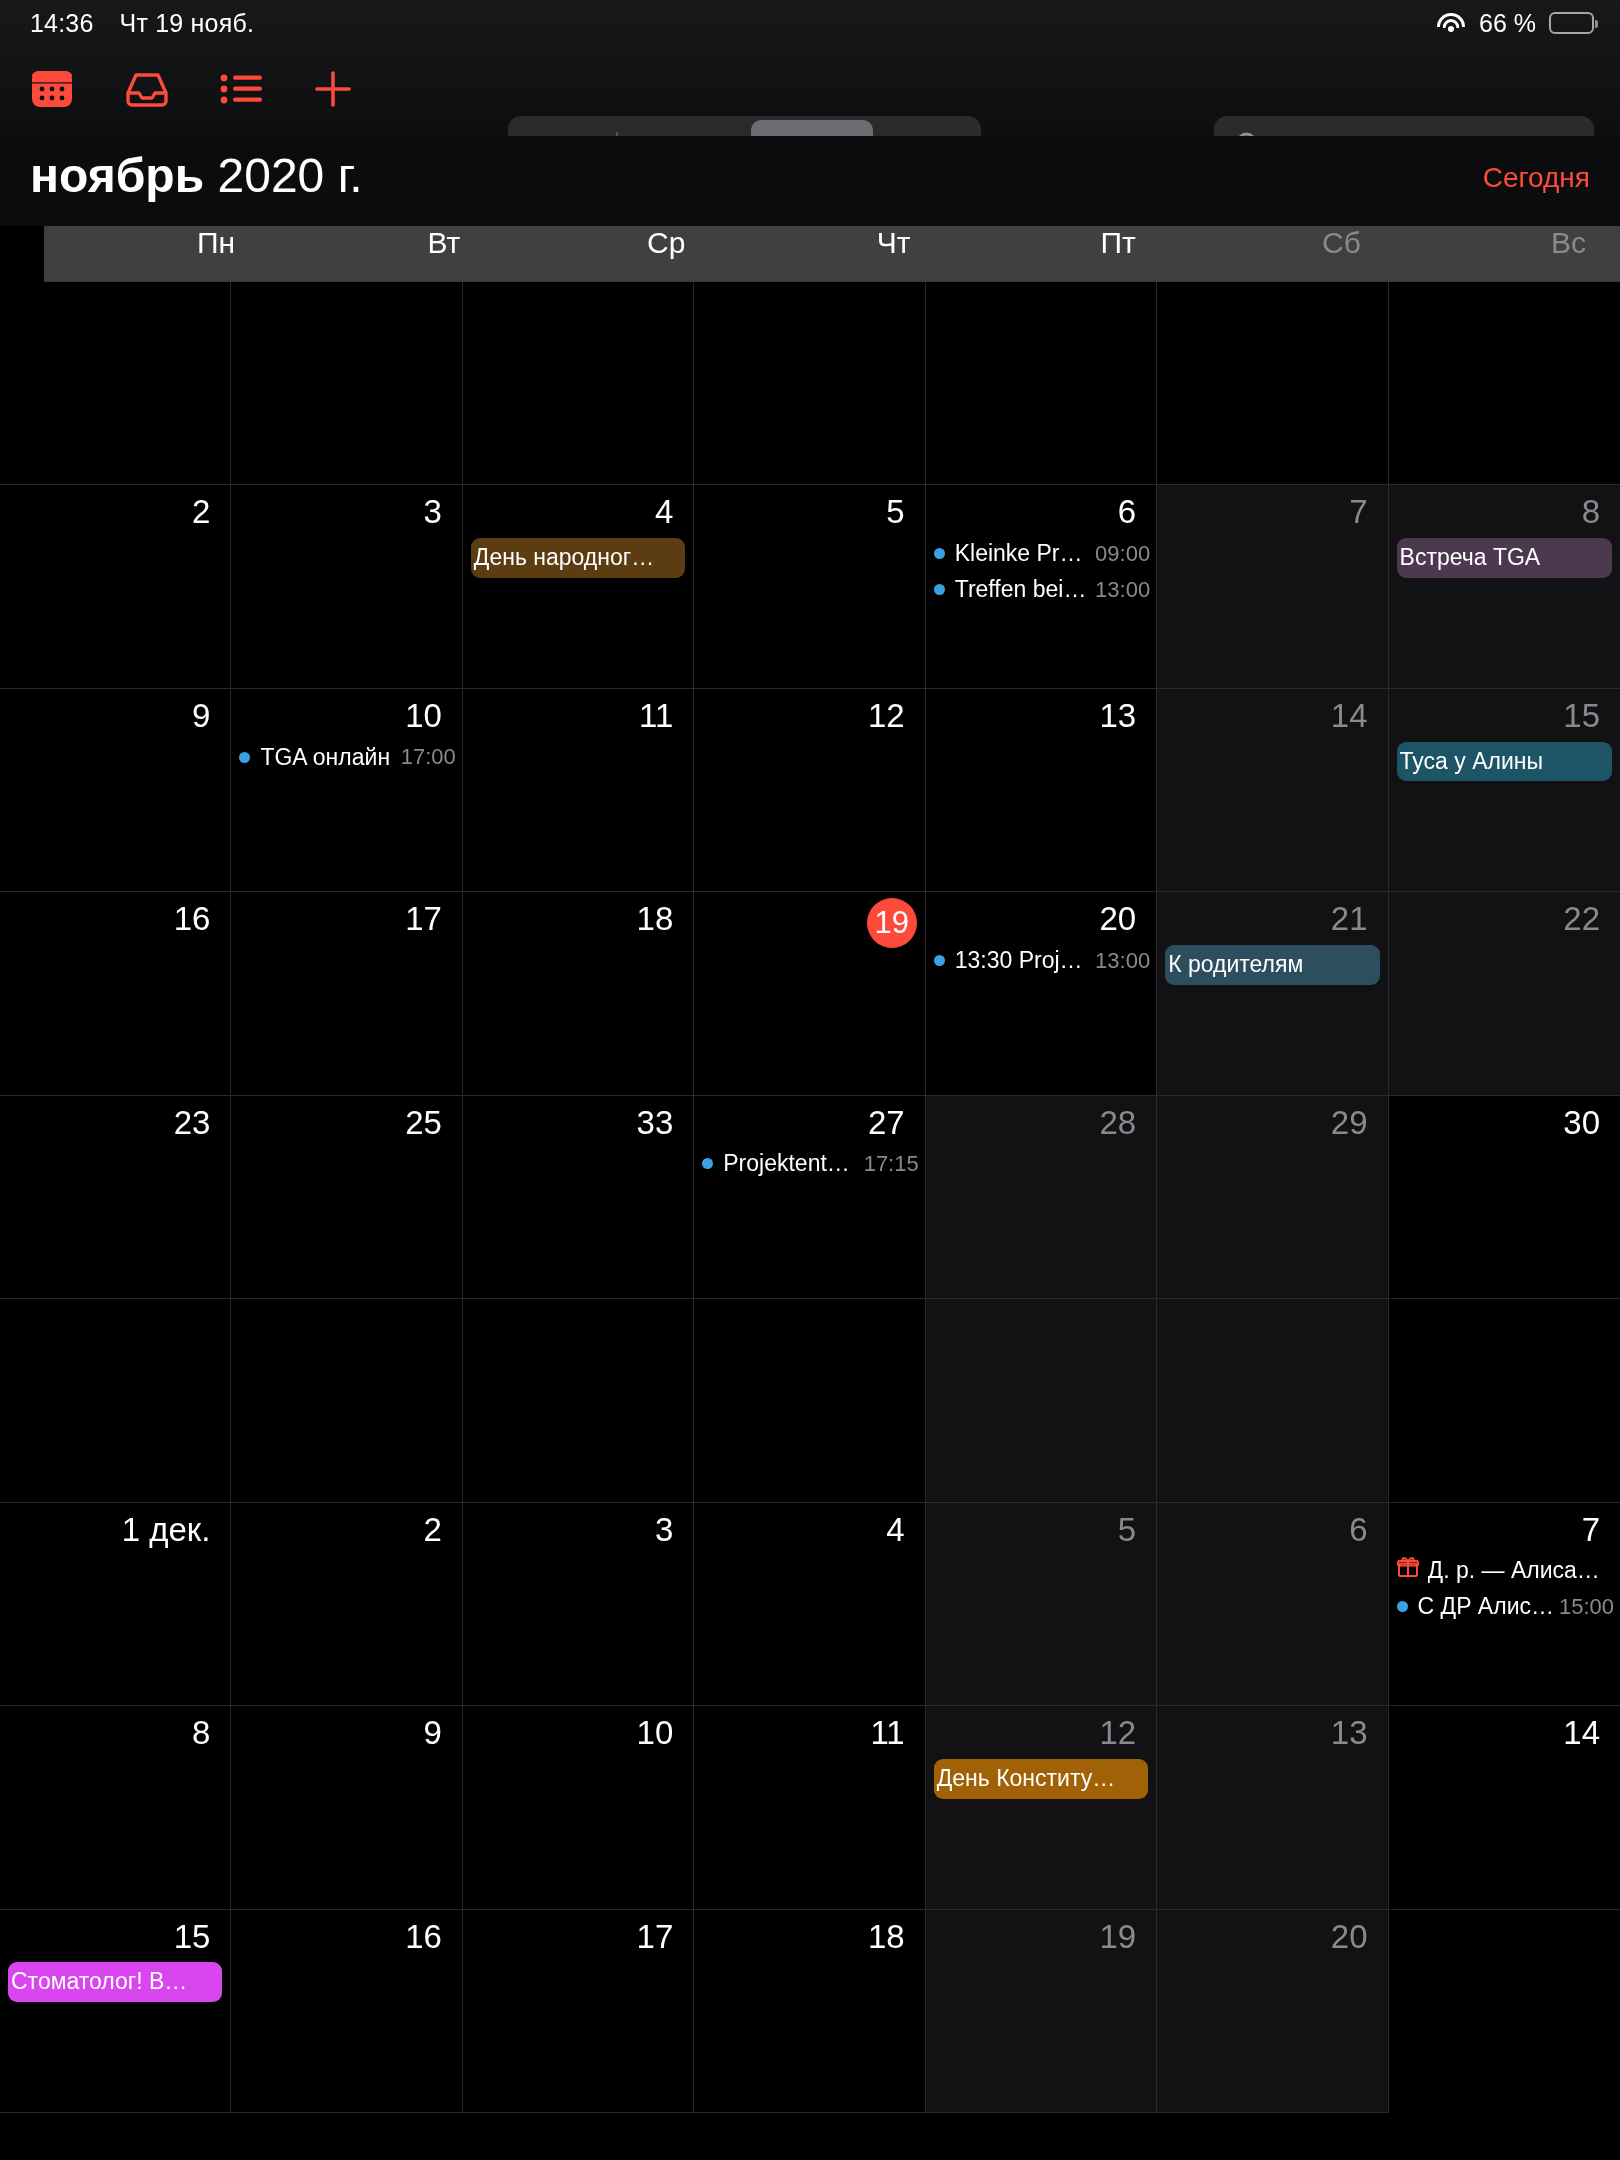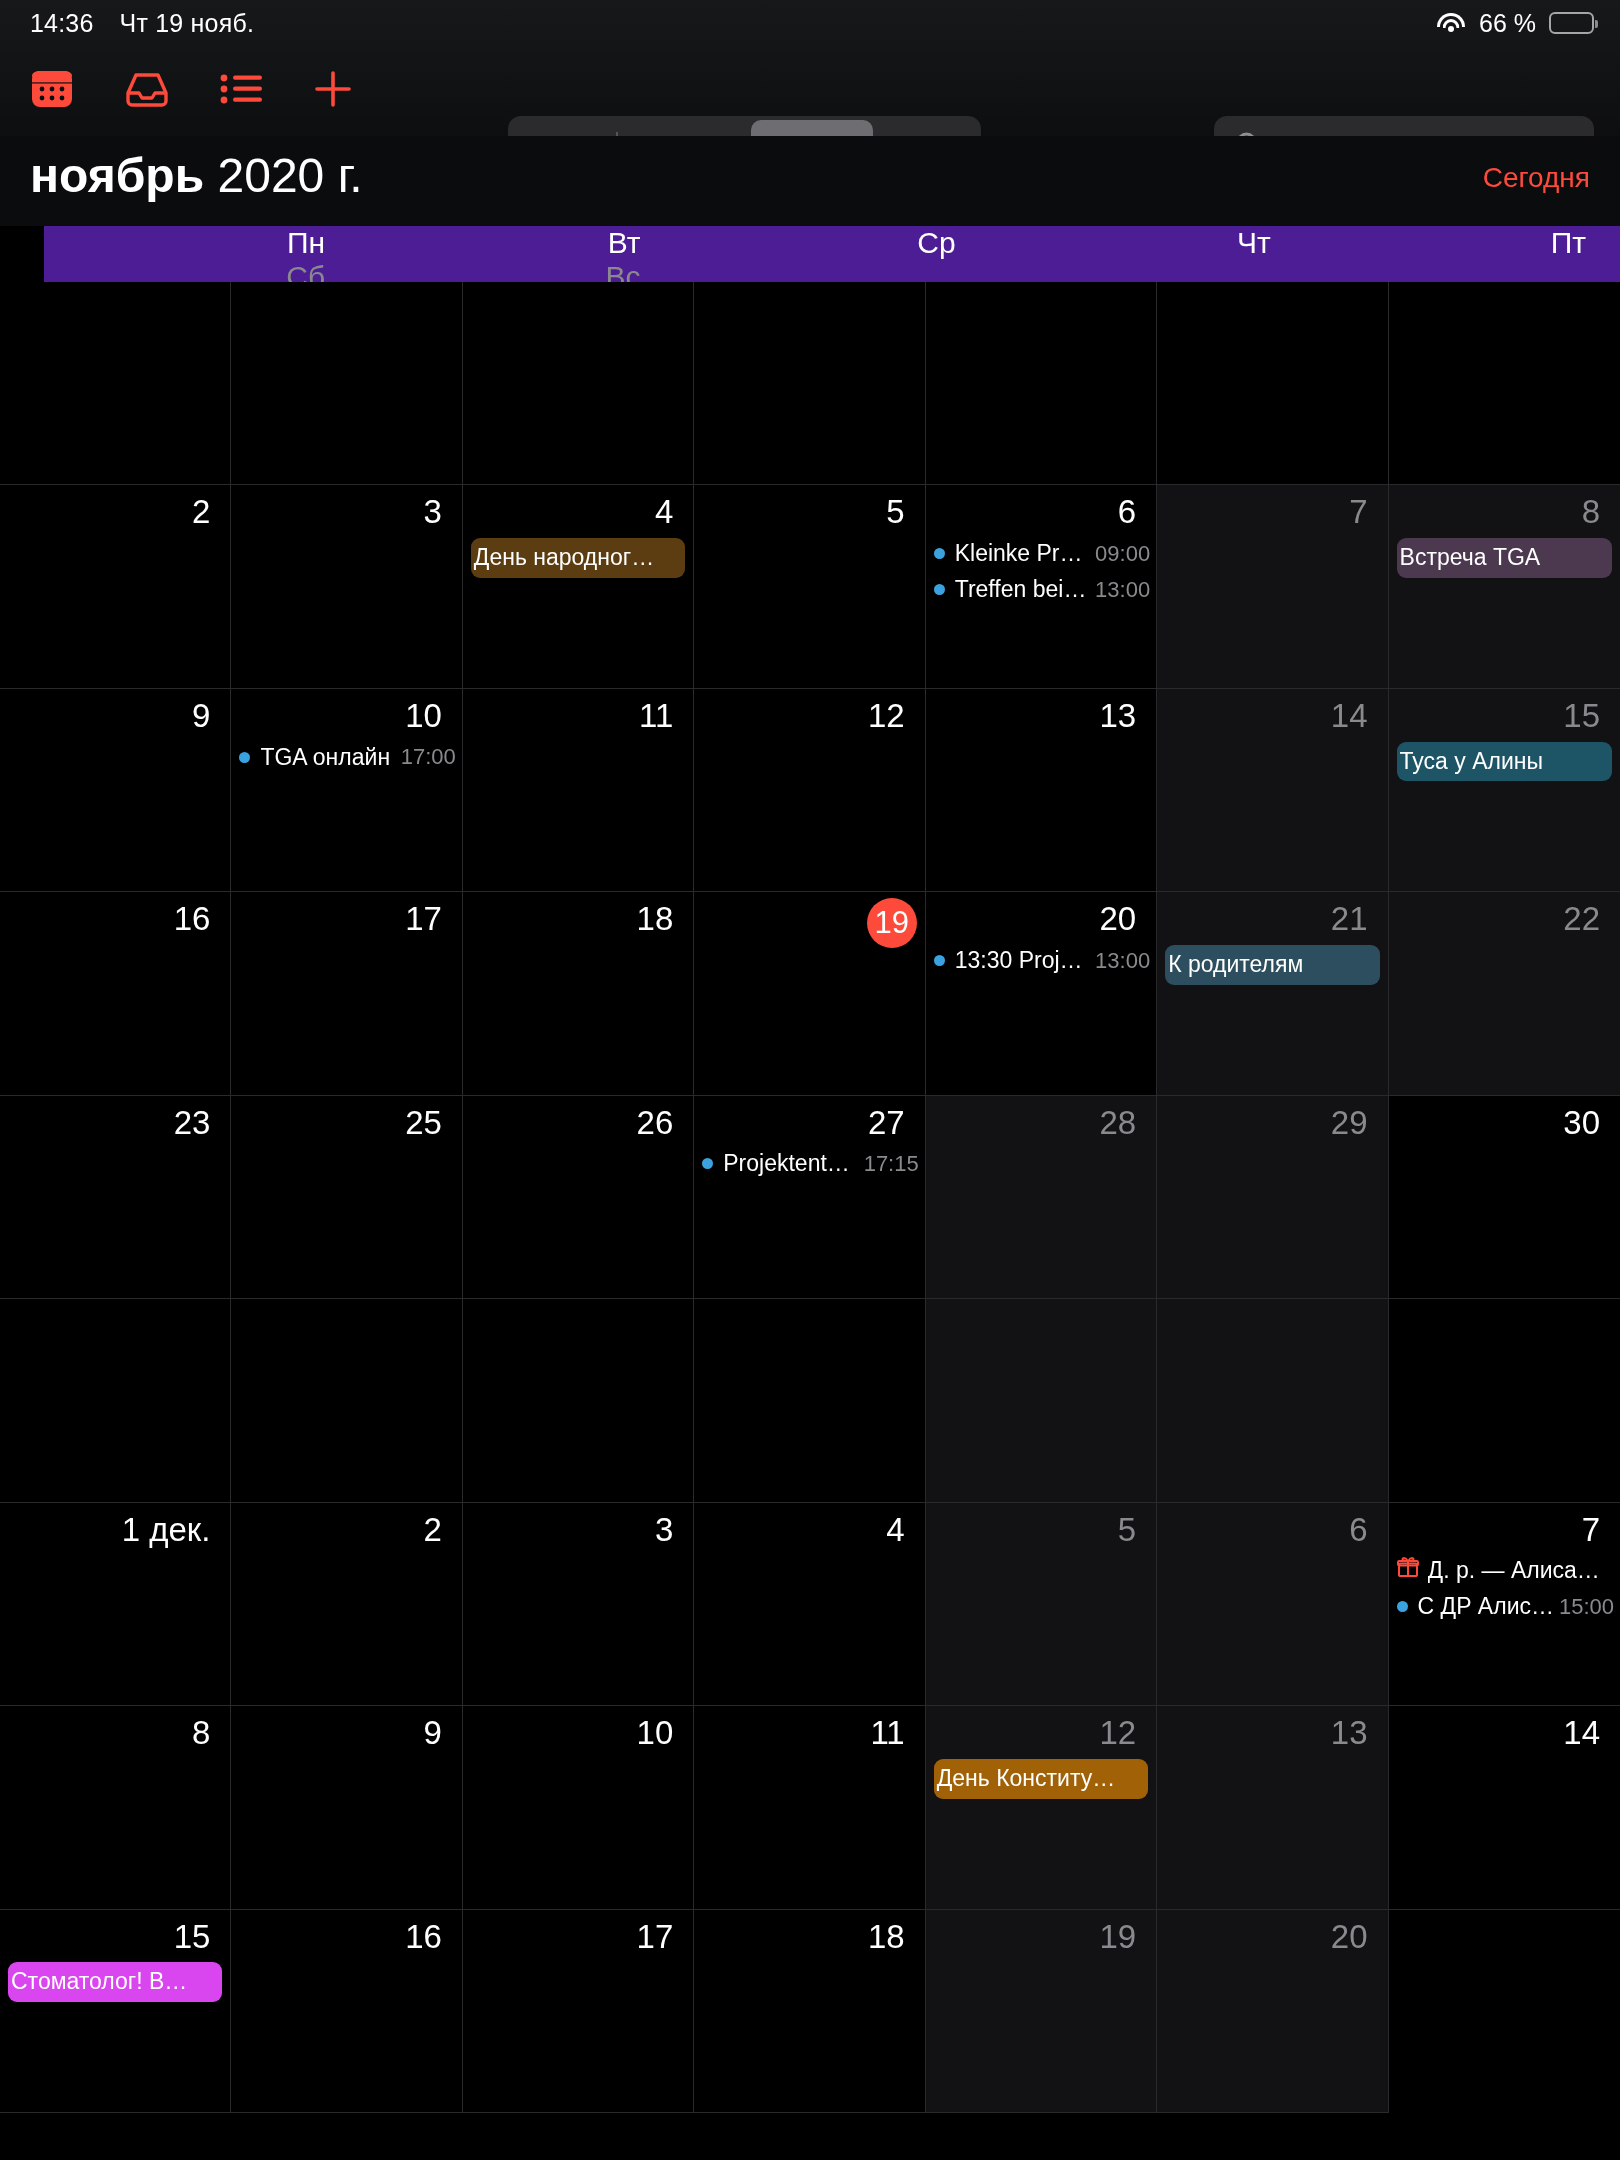--- a/index.html
+++ b/index.html
@@ -76,22 +76,22 @@
   }
   .monthtitle b{ font-weight:700; }
   .monthtitle span{ font-weight:400; }
   .todaybtn{
     position:absolute; right:30px; top:26px;
     font-size:28px; color:#fd4a3b;
   }
 
   
   .weekhdr{
-    display:grid; grid-template-columns:repeat(5,1fr);
-    background:#4c1d95;
+    display:grid; grid-template-columns:repeat(7,1fr);
+    background:#404040;
     height:56px;
     border-bottom:1px solid #38383a;
     margin-left:44px;
   }
   .weekhdr div{
     display:flex; align-items:flex-start; justify-content:flex-end;
     padding-right:34px;
     font-size:30px; color:#fff;
   }
   .weekhdr div.we{ color:#8a8a8e; }
@@ -384,21 +384,21 @@
     <div class="cell weekend">
       <span class="daynum dim">22</span>
     </div>
     <div class="cell">
       <span class="daynum">23</span>
     </div>
     <div class="cell">
       <span class="daynum">25</span>
     </div>
     <div class="cell">
-      <span class="daynum">26</span>
+      <span class="daynum">33</span>
     </div>
     <div class="cell">
       <span class="daynum">27</span>
       <div class="events">
         <div class="ev">
           <span class="dot"></span>
           <span class="ttl">Projektentwi…</span>
           <span class="time">17:15</span>
         </div>
       </div>

